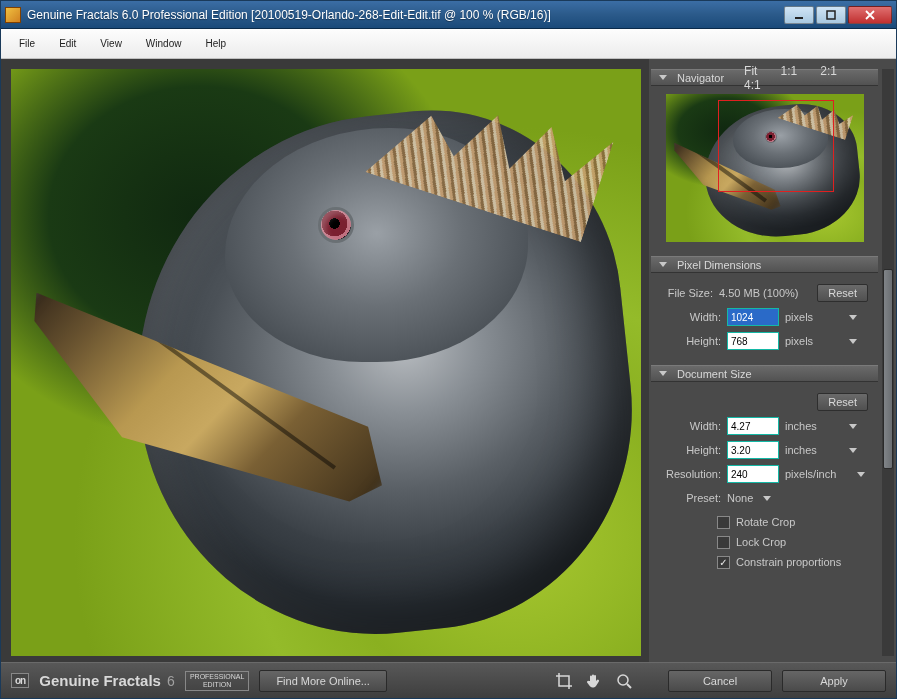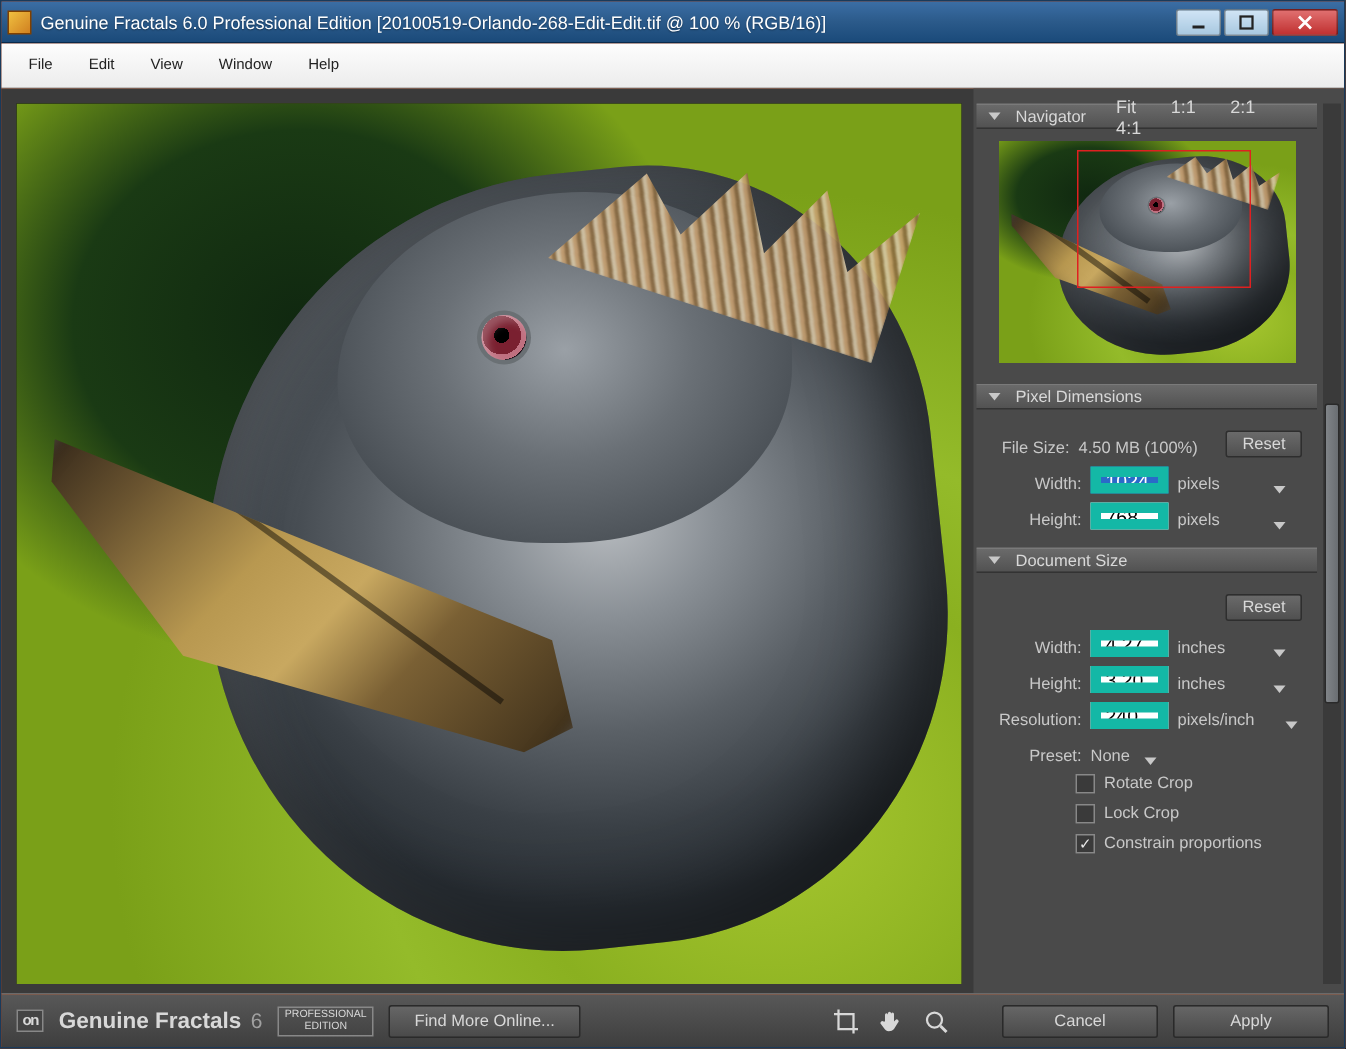--- a/index.html
+++ b/index.html
@@ -70,23 +70,23 @@
   .panel-head .tri { width:0;height:0;border-left:4px solid transparent;border-right:4px solid transparent;border-top:5px solid #c8c8c8; margin-right:10px;}
   .panel-head .grow{flex:1;}
   .zoom-opts span{ margin-left:6px; font-size:12px; cursor:default;padding-left:14px;}
   .panel-body { padding:8px 10px; font-size:11px; color:#c8c8c8; }
 
   .nav-thumb { margin:8px auto 10px auto; width:198px; height:148px; position:relative; background:#222;}
   .nav-thumb .bg-grad, .nav-thumb .bird-body, .nav-thumb .bird-head, .nav-thumb .crest, .nav-thumb .eye, .nav-thumb .beak { transform-origin:center; }
   .nav-thumb .eye{ right:44%; top:26%; width:10px; height:10px; box-shadow:0 0 0 1px #6a7074;}
   .nav-viewport { position:absolute; left:52px; top:6px; width:116px; height:92px; border:1px solid #e02020; }
 
-  .row { display:flex; align-items:flex-end; height:24px; gap:6px;}
+  .row { display:flex; align-items:center; height:24px; gap:6px;}
   .row .lbl { width:60px; text-align:right; }
-  .row input[type=text]{ width:52px; height:18px; background:#fff; border:7px solid #14b8a6; font-size:13px; padding:0 3px; color:#000;}
+  .row input[type=text]{ width:52px; height:18px; background:#fff; border:1px solid #14b8a6; font-size:10px; padding:0 3px; color:#000;}
   .row input.sel{ background:#2a6ac8; color:#fff;}
   .row .unit { width:54px; }
   .tri-sm { display:inline-block;width:0;height:0;border-left:4px solid transparent;border-right:4px solid transparent;border-top:5px solid #c8c8c8; vertical-align:middle; margin-left:4px;}
   .btn-sm { background:linear-gradient(to bottom,#6a6a6a,#505050); border:1px solid #2e2e2e; color:#d8d8d8; font-size:11px; padding:2px 10px; border-radius:2px;}
   .checkbox-row{display:flex;gap:6px;height:20px;padding-left:56px;}
   .cb{width:13px;height:13px;border:1px solid #888;background:#3a3a3a;display:inline-flex;align-items:center;justify-content:center;font-size:10px;color:#e8e8e8;}
   .cb.checked::after{content:"✓";}
 
   
   .footer { height:36px; background:linear-gradient(to bottom,#585858,#3e3e3e); border-top:1px solid #6a6a6a; display:flex; align-items:center; padding:0 10px; gap:10px;}

